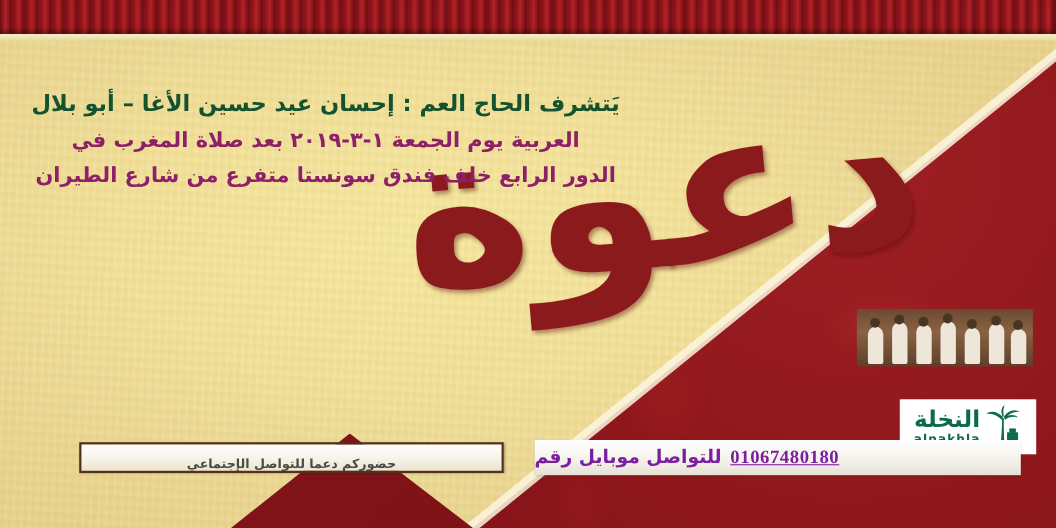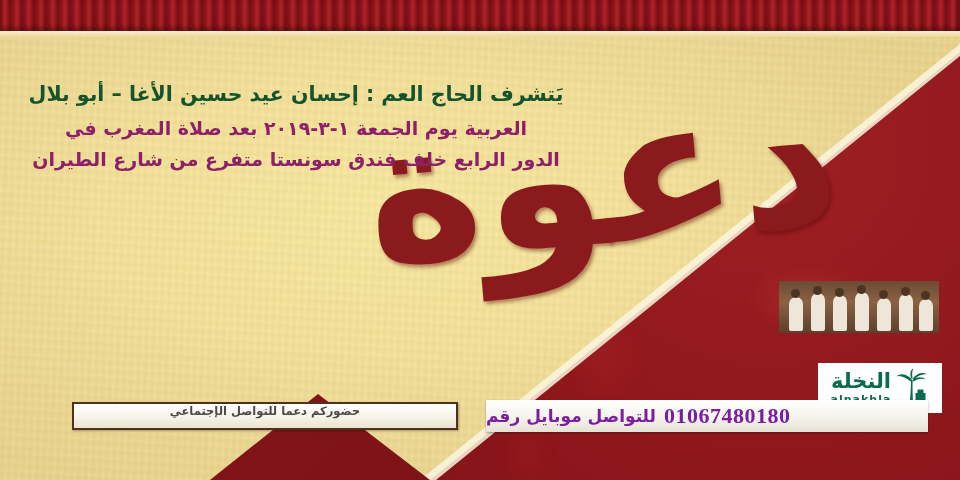--- a/index.html
+++ b/index.html
@@ -196,21 +196,21 @@
 
   
   .bar-left {
     position: absolute;
     left: 72px; top: 402px;
     width: 386px; height: 28px;
     background: linear-gradient(180deg, #ffffff 0%, #f7f3e8 55%, #ece4cf 100%);
     border: 2px solid #51311b;
     box-sizing: border-box;
     display: flex;
-    align-items: flex-start;
+    align-items: flex-end;
     justify-content: center;
     box-shadow: 1px 1px 2px rgba(0,0,0,.3);
   }
   .bar-left-text {
     direction: rtl;
     color: #4a4a4a;
     font-size: 11.5px;
     font-weight: bold;
     letter-spacing: .5px;
     white-space: nowrap;
@@ -227,24 +227,25 @@
   }
   .bar-right-text {
     direction: rtl;
     color: #7b1ea0;
     font-size: 17px;
     font-weight: bold;
     white-space: nowrap;
   }
   .bar-right-phone {
     color: #7b1ea0;
-    font-size: 22px;
+    font-size: 17px;
     font-weight: bold;
     font-family: "Liberation Serif", serif;
     letter-spacing: .5px;
+    text-decoration: underline;
   }
 </style>
 </head>
 <body>
 
 <div class="card">
 
   <div class="paper">
     <div class="paper-grain"></div>
   </div>

